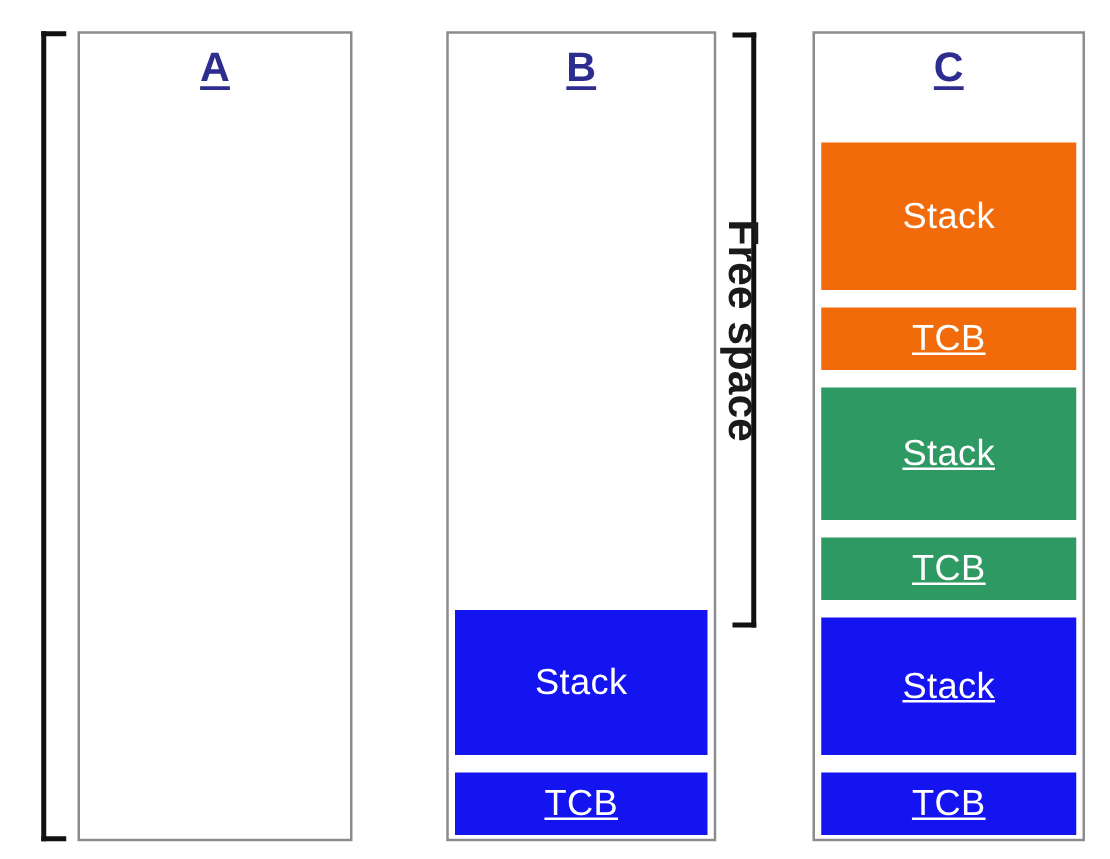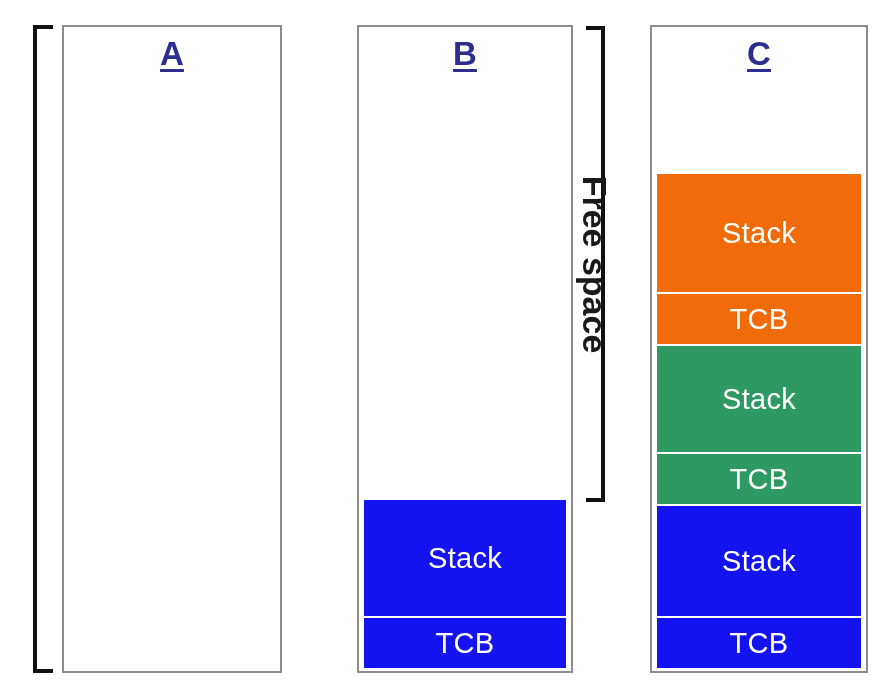--- a/index.html
+++ b/index.html
@@ -94,21 +94,21 @@
     align-items: center;
     justify-content: center;
     color: #ffffff;
     font-size: 29px;
     font-weight: 400;
     letter-spacing: 0.3px;
     font-family: "Liberation Sans", sans-serif;
     box-sizing: border-box;
   }
 
-  .block + .block { margin-top: 2px; }
+  .block + .block { margin-top: 14px; text-decoration: underline; }
 
   
   .free-bracket {
     position: absolute;
     left: 586px;
     top: 26px;
     width: 19px;
     height: 476px;
     border-right: 4px solid #111111;
     border-top: 4px solid #111111;

